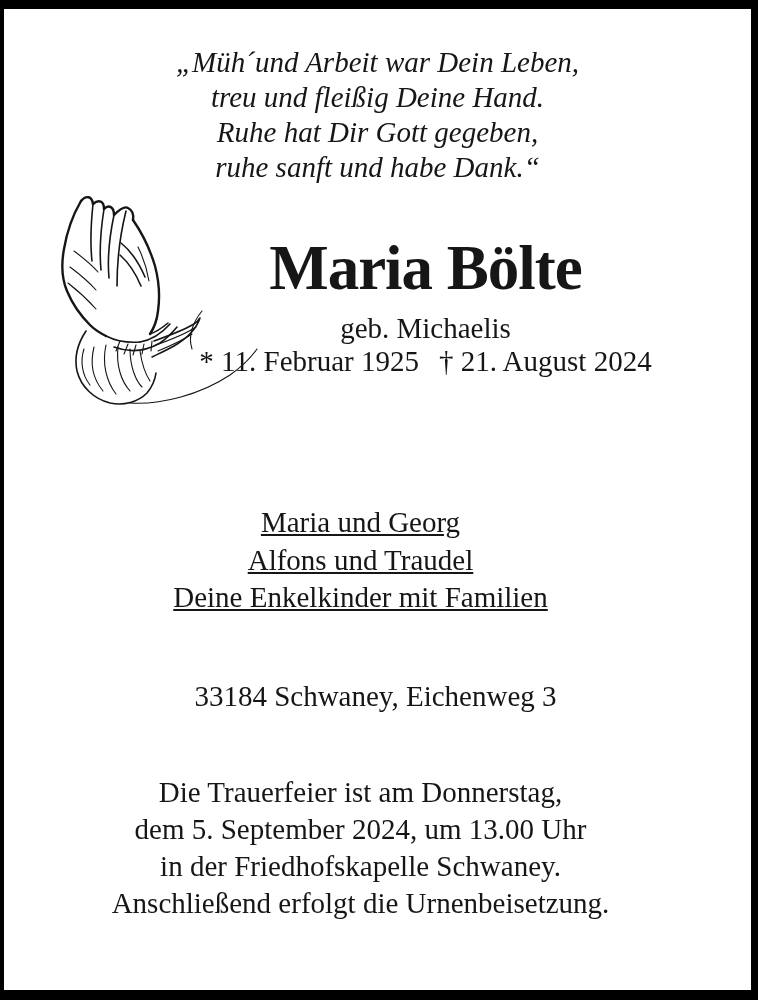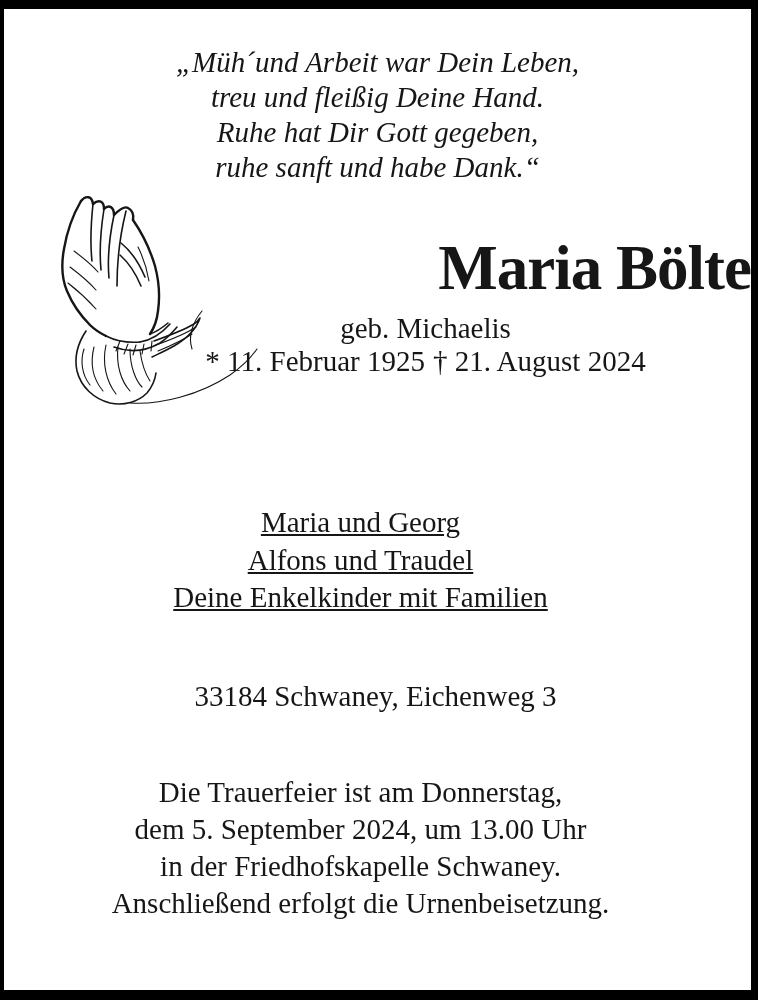--- a/index.html
+++ b/index.html
@@ -32,33 +32,32 @@
   .name-block {
     position: absolute;
     top: 228px; left: 96px; right: 0;
   }
   .name {
     font-size: 63px;
     line-height: 62px;
     font-weight: bold;
     letter-spacing: -1px;
     white-space: nowrap;
-    text-align: right;
   }
   .maiden {
     font-size: 29px;
     line-height: 33px;
     margin-top: 13px;
   }
   .dates {
     font-size: 29px;
     line-height: 33px;
     white-space: nowrap;
   }
-  .dates span { display: inline-block; margin: 0 4px; }
+  .dates span { display: inline-block; margin: 0 10px; }
   .remembrance-intro {
     position: absolute;
     top: 431px; left: 0; right: 34px;
     font-size: 29px; line-height: 33px;
   }
   .mourners {
     position: absolute;
     top: 495px; left: 0; right: 34px;
     font-size: 29px; line-height: 37.5px; text-decoration: underline;
   }

